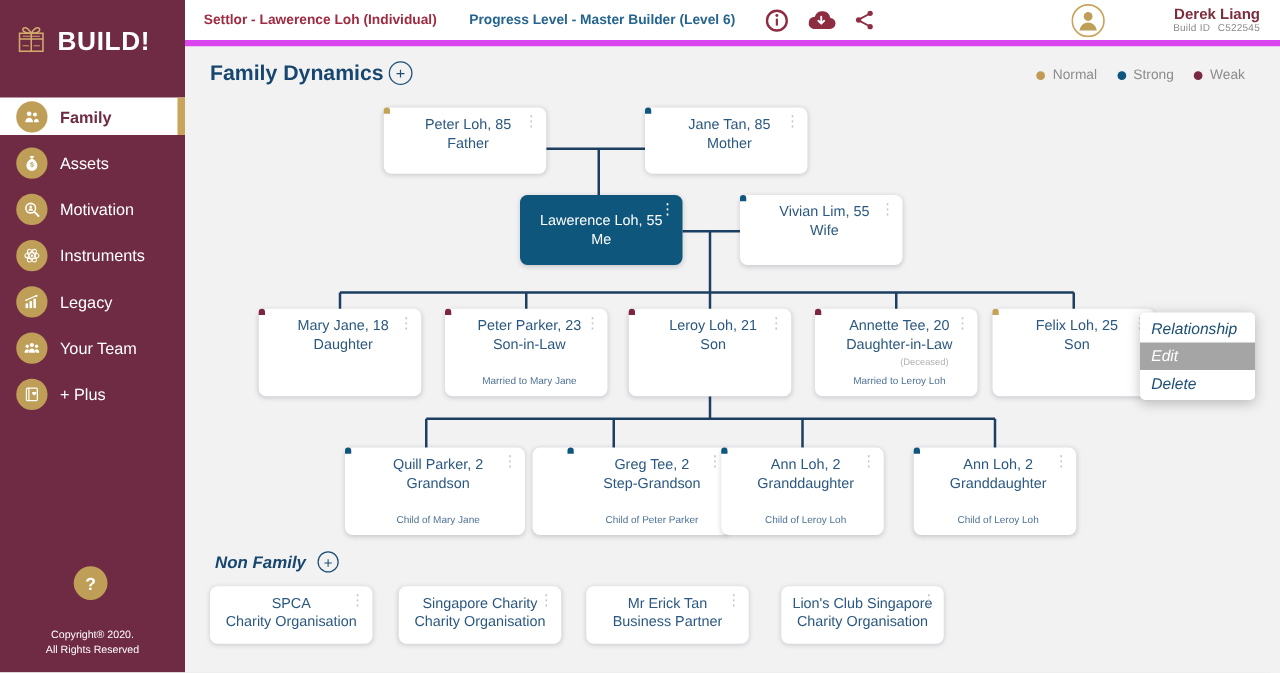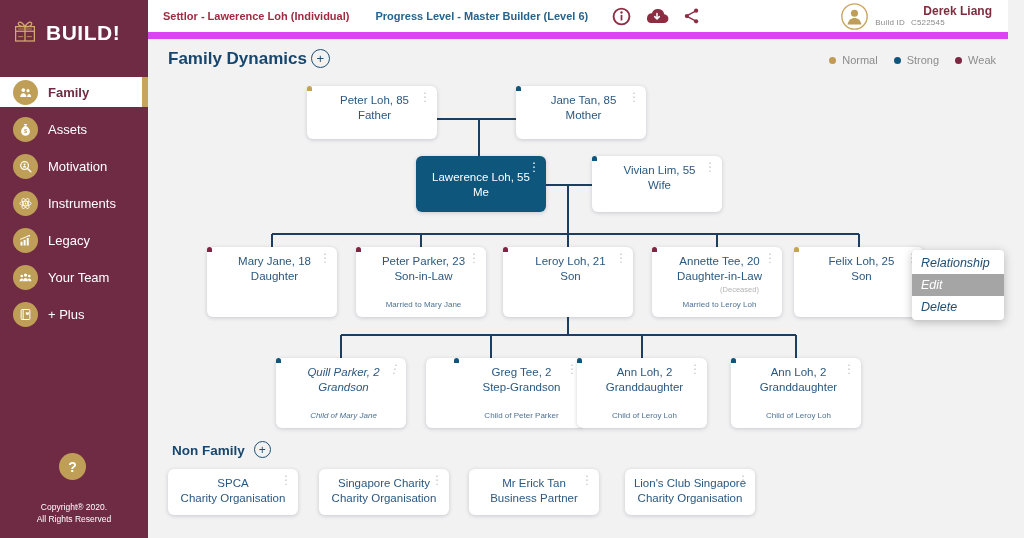--- a/index.html
+++ b/index.html
@@ -15,36 +15,36 @@
   .side-item.active{background:#fff;color:#6f2b43;font-weight:bold;}
   .side-item.active::after{content:"";position:absolute;right:0;top:0;bottom:0;width:6px;background:#c8a45c;}
   .side-ic{width:25px;height:25px;border-radius:50%;background:#bf9e58;display:flex;align-items:center;
            justify-content:center;flex:0 0 25px;}
   .side-ic svg{width:15px;height:15px;display:block;}
   .help-btn{position:absolute;left:59px;bottom:58px;width:27px;height:27px;border-radius:50%;background:#bf9e58;
             color:#fff;display:flex;align-items:center;justify-content:center;font-size:14px;font-weight:bold;cursor:pointer;}
   .copyright{position:absolute;bottom:12px;width:100%;text-align:center;color:#fff;font-size:8.5px;line-height:1.5;}
 
   
-  .topbar{position:absolute;left:148px;top:0;right:16px;height:32px;background:#fff;border-bottom:7px solid #d946ef;
-          display:flex;align-items:center;z-index:4;}
+  .topbar{position:absolute;left:148px;top:0;right:0;height:32px;background:#fff;border-bottom:5px solid #d946ef;
+          display:flex;align-items:center;z-index:4;text-align:right;}
   .settlor{margin-left:15px;font-size:11px;font-weight:bold;color:#9e2b40;}
   .progress{margin-left:26px;font-size:11px;font-weight:bold;color:#25648f;}
   .tb-icons{display:flex;align-items:center;gap:14px;margin-left:24px;}
   .tb-btn{display:flex;align-items:center;justify-content:center;cursor:pointer;}
   .user-chip{margin-left:auto;margin-right:16px;display:flex;align-items:center;gap:7px;cursor:pointer;}
   .user-name{font-size:12px;font-weight:bold;color:#7e2d3e;line-height:1.15;margin-left:48px;}
   .user-id{font-size:8px;color:#8a8a8a;letter-spacing:.2px;}
   .user-id b{font-weight:normal;margin-left:6px;}
 
   
   .page-title{position:absolute;left:168px;top:49px;display:flex;align-items:flex-start;gap:4px;z-index:3;
               font-size:17px;font-weight:bold;color:#17466e;}
-  .nf-title{position:absolute;left:172px;top:441px;display:flex;align-items:flex-end;gap:9px;z-index:3;
-            font-size:13.5px;font-weight:bold;color:#17466e;}
+  .nf-title{position:absolute;left:172px;top:441px;display:flex;align-items:center;gap:9px;z-index:3;
+            font-size:13.5px;font-weight:bold;color:#17466e;font-style:italic;}
   .plus-circle{width:17px;height:17px;border:1.5px solid #1d4e74;border-radius:50%;color:#1d4e74;
                display:flex;align-items:center;justify-content:center;font-size:13px;font-weight:normal;
                line-height:1;cursor:pointer;background:transparent;}
   .plus-circle.small{width:15px;height:15px;font-size:12px;}
   .legend{position:absolute;right:28px;top:54px;display:flex;align-items:center;gap:16px;z-index:3;}
   .legend-item{display:flex;align-items:center;gap:6px;font-size:11px;color:#8c8c8c;}
   .legend-dot{width:7px;height:7px;border-radius:50%;}
 
   
   .connectors{position:absolute;left:0;top:0;z-index:1;pointer-events:none;}
@@ -391,21 +391,21 @@
       <div class="card normal" style="left: 794px; top: 247px; width: 130px; height: 70px;">
         <div class="strip"></div>
         <div class="content">
           <div class="l1">Felix Loh, 25</div>
           <div class="l2">Son</div>
 
         </div>
         <span class="kebab">⋮</span>
       </div>
 
-      <div class="card strong" style="left: 276px; top: 358px; width: 130px; height: 70px; font-style: italic;">
+      <div class="card strong" style="left: 276px; top: 358px; width: 144px; height: 70px;">
         <div class="strip"></div>
         <div class="content">
           <div class="l1">Quill Parker, 2</div>
           <div class="l2">Grandson</div>
 
           <div class="sub">Child of Mary Jane</div>
         </div>
         <span class="kebab">⋮</span>
       </div>
 

